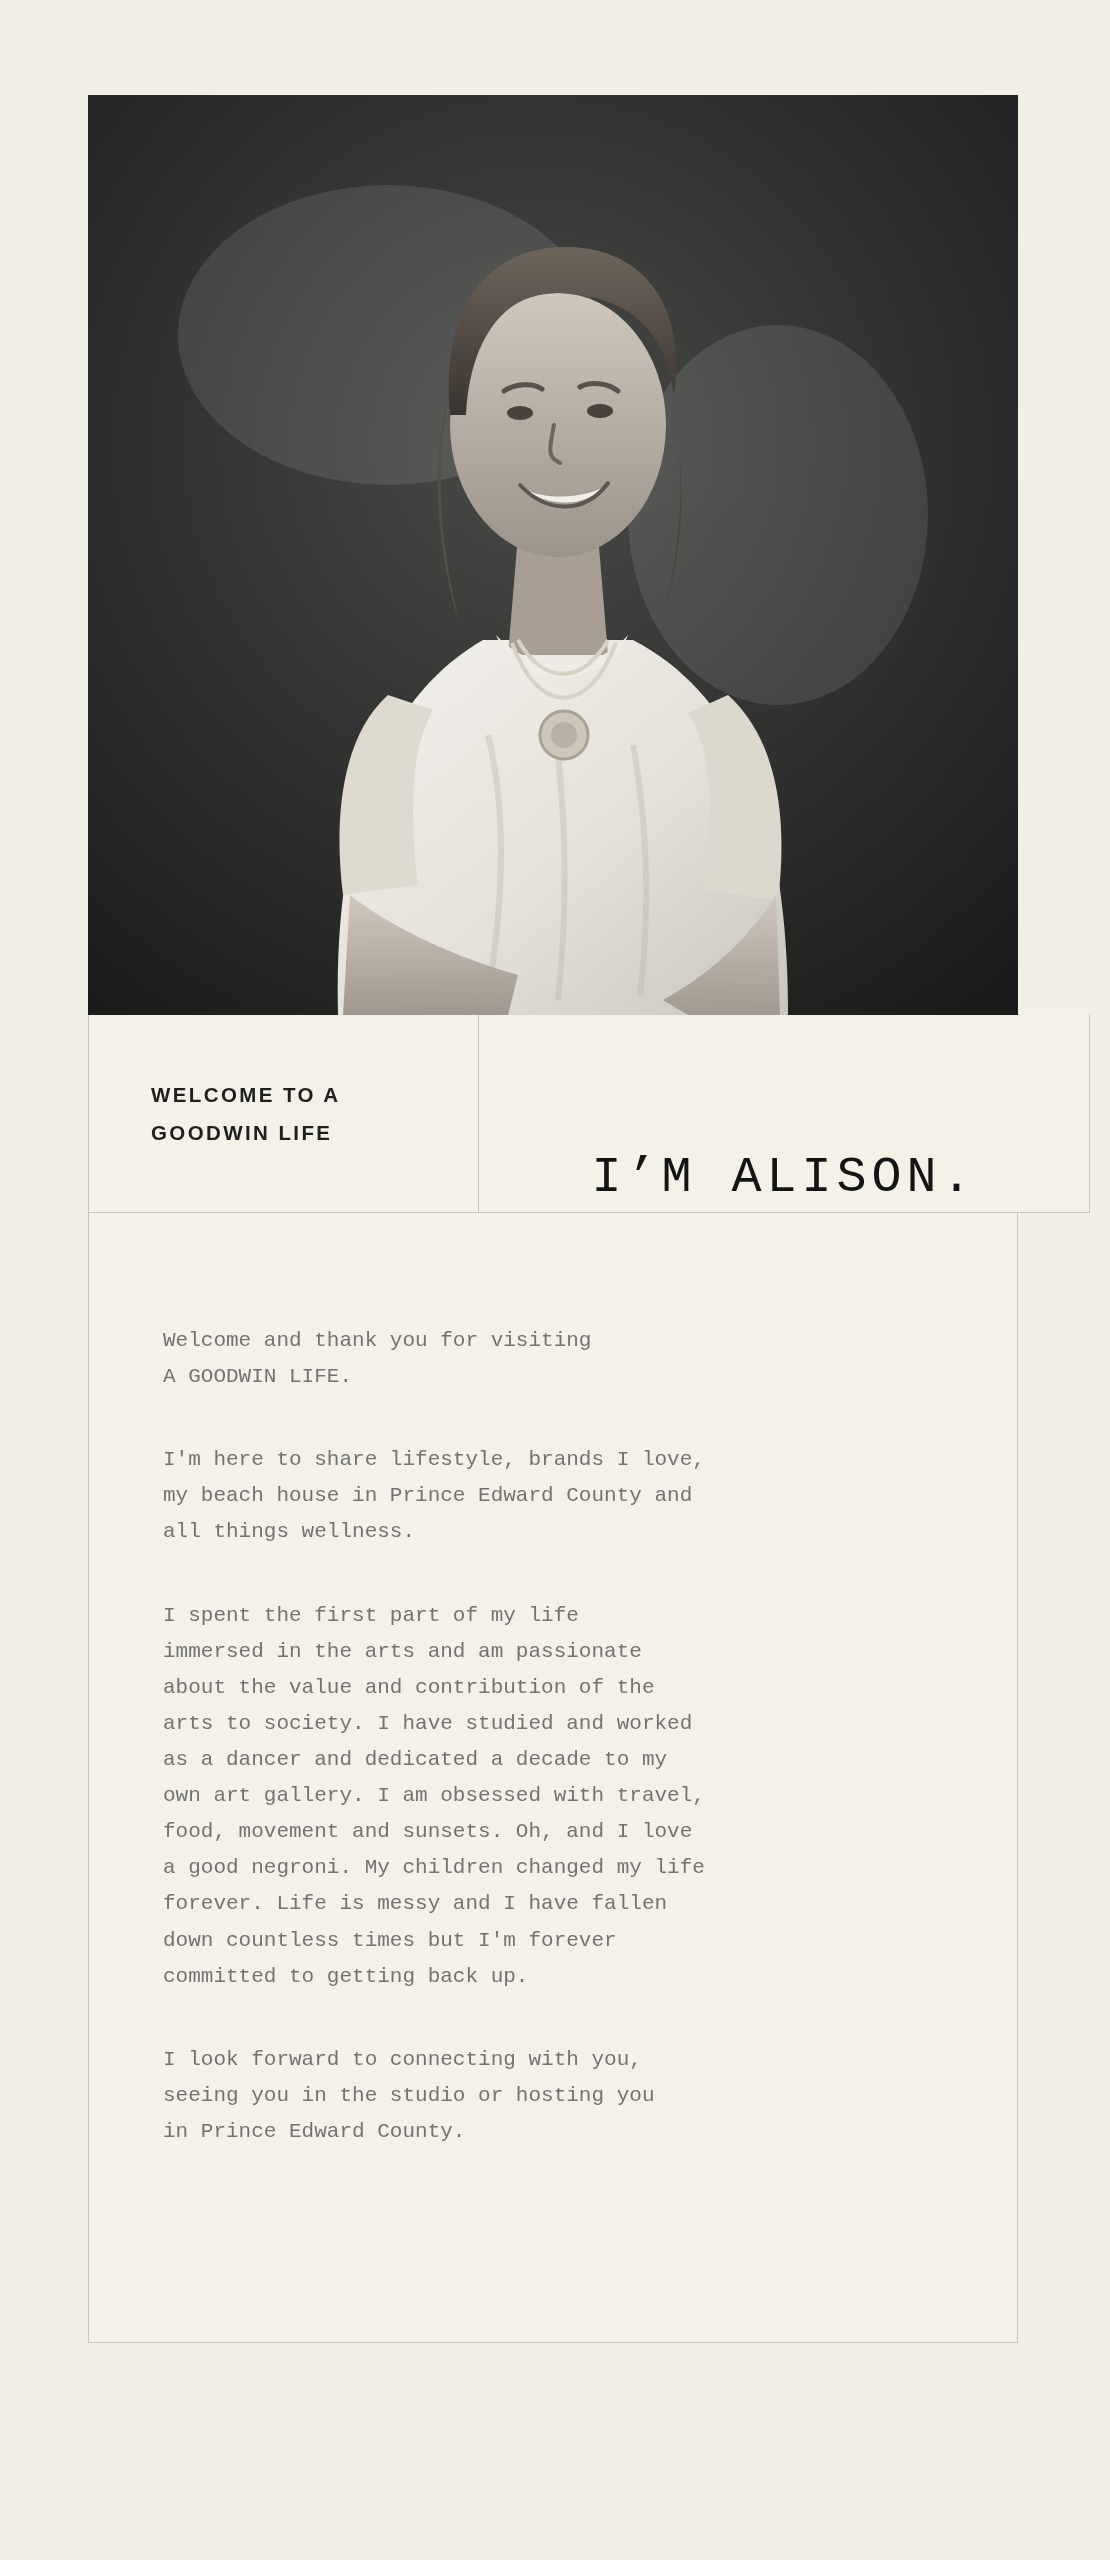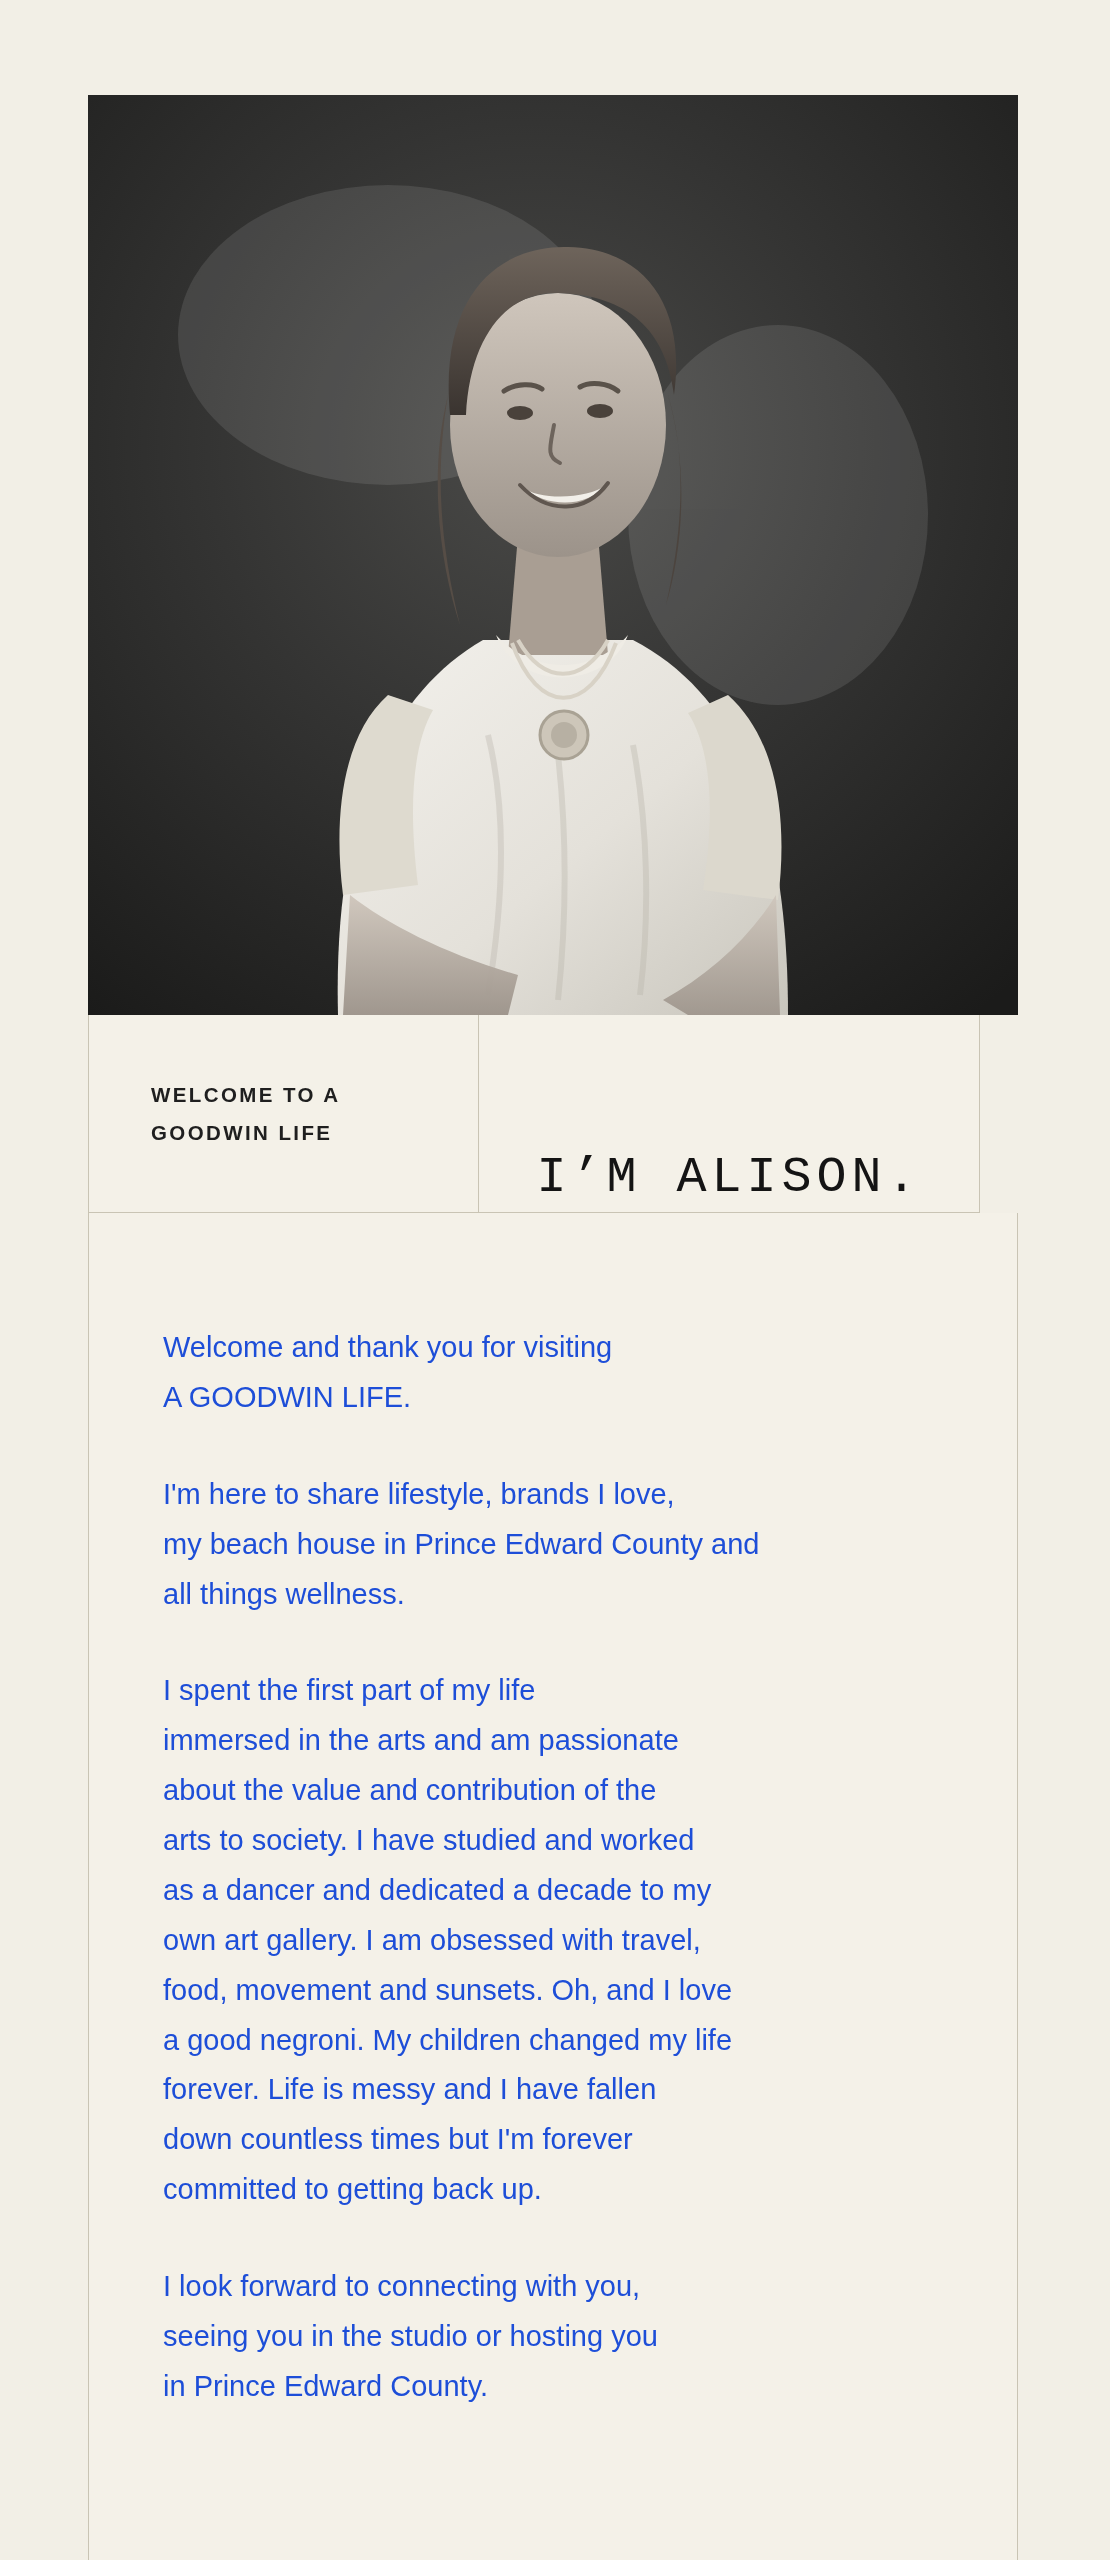--- a/index.html
+++ b/index.html
@@ -41,21 +41,21 @@
   }
   .portrait svg {
     display: block;
     width: 100%;
     height: 100%;
   }
 
   
   .headline-band {
     display: flex;
-    width: 892px;
+    width: 1002px;
     height: 198px;
     border-left: 1px solid #c9c4b4;
     border-right: 1px solid #c9c4b4;
     border-bottom: 1px solid #c9c4b4;
     box-sizing: border-box;
     background: #f4f1e8;
   }
   .band-left {
     width: 390px;
     box-sizing: border-box;
@@ -95,24 +95,24 @@
     width: 930px;
     box-sizing: border-box;
     border-left: 1px solid #c9c4b4;
     border-right: 1px solid #c9c4b4;
     border-bottom: 1px solid #c9c4b4;
     background: #f4f1e8;
     padding: 110px 70px 150px 74px;
     min-height: 1130px;
   }
   .para {
-    font-family: Liberation Sans, sans-serif;
-    font-size: 29px;
+    font-family: Liberation Mono, monospace;
+    font-size: 21px;
     line-height: 1.72;
-    color: #1d4ed8;
+    color: #737373;
     margin: 0 0 47px 0;
     white-space: pre-wrap;
   }
   .para:last-child { margin-bottom: 4px; }
 </style>
 </head>
 <body>
 
 <div class="page">
   <div class="card">

